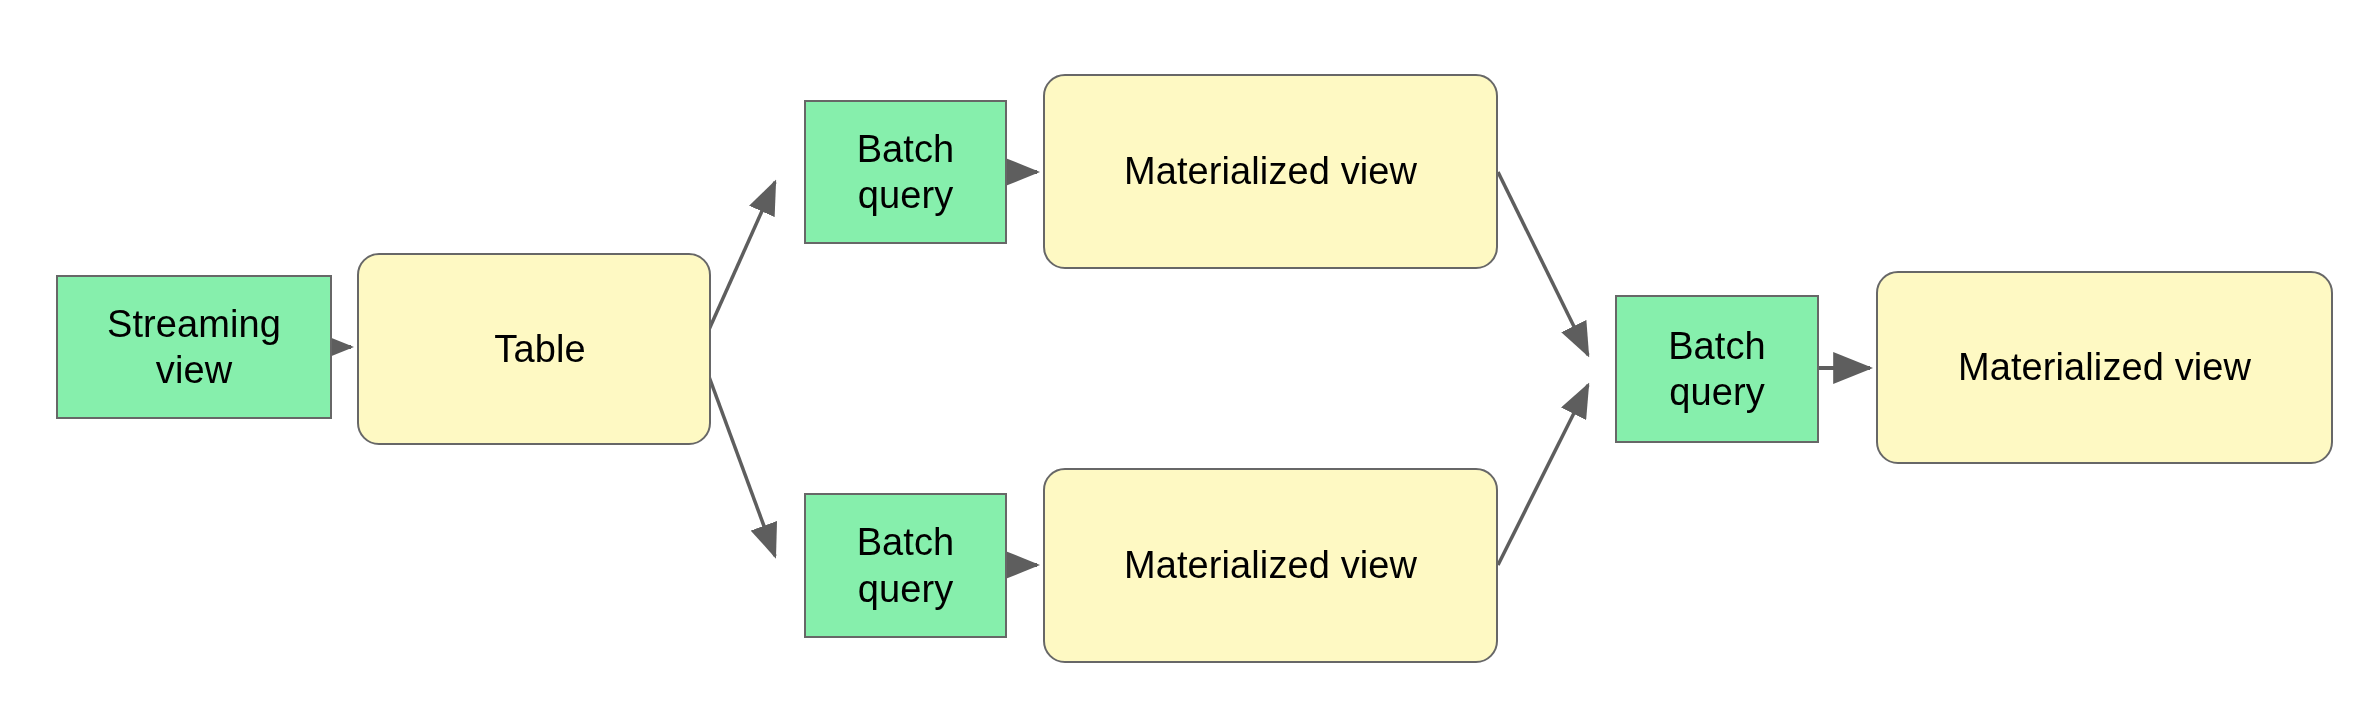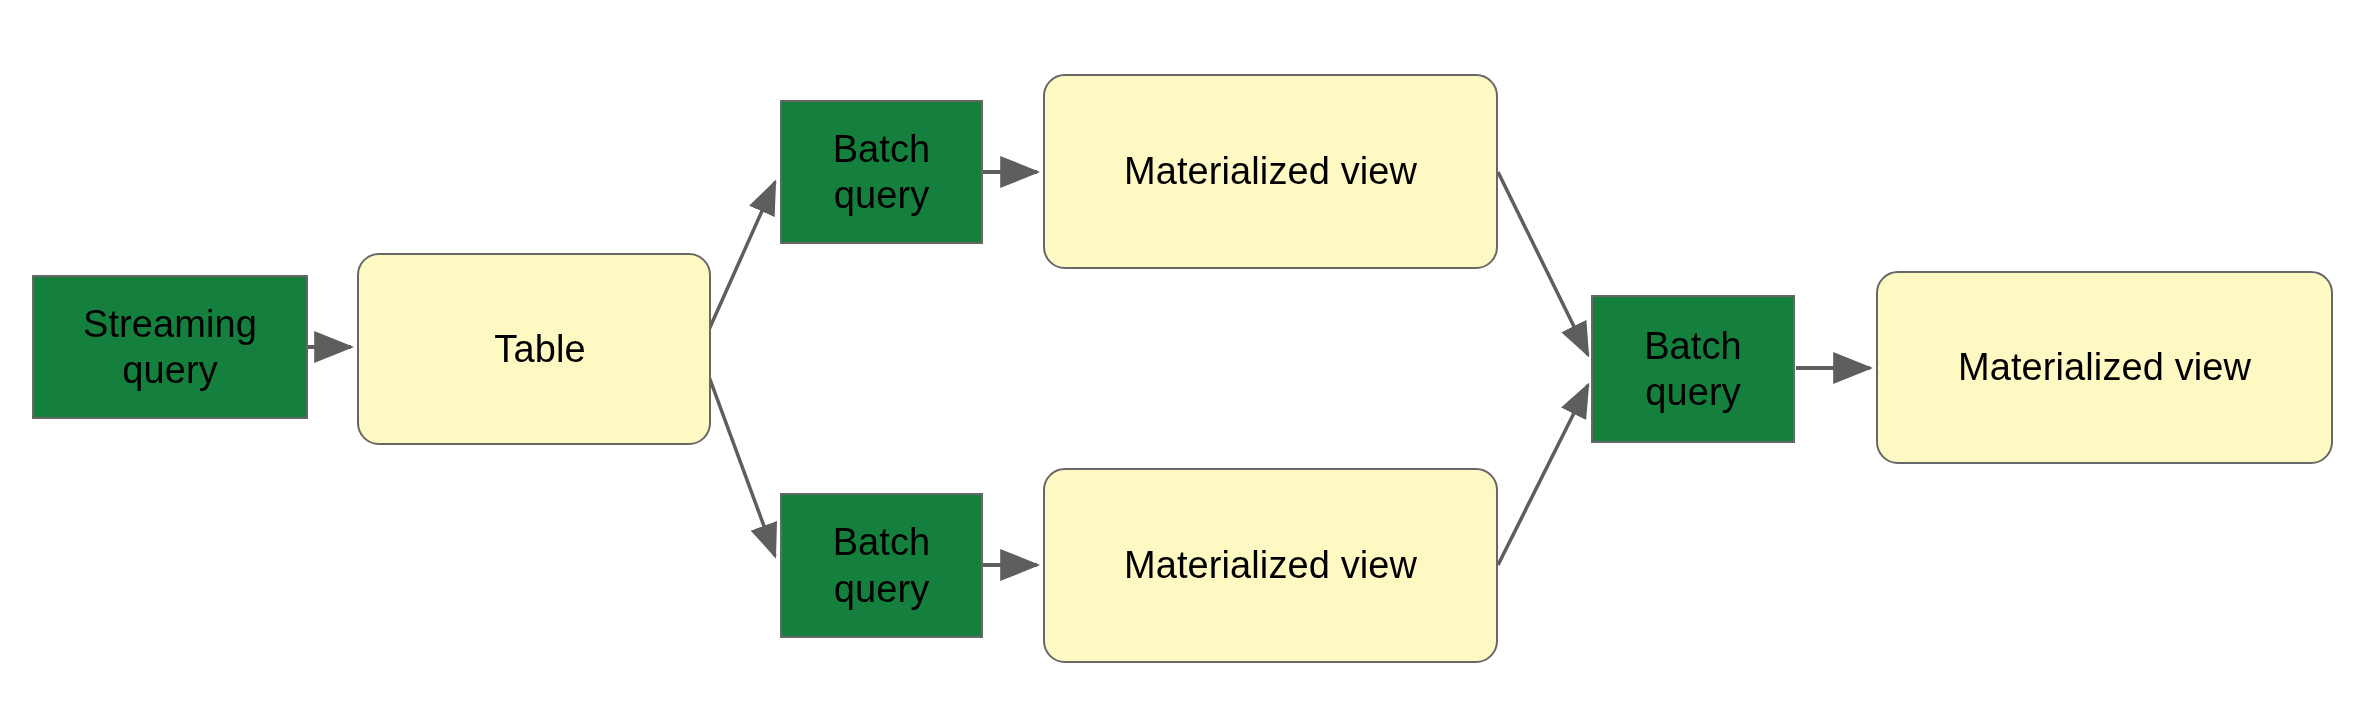--- a/index.html
+++ b/index.html
@@ -31,23 +31,24 @@
     box-sizing: border-box;
     display: flex;
     align-items: center;
     justify-content: center;
     text-align: center;
     color: #000000;
     line-height: 1.22;
     z-index: 2;
   }
   .node-process {
-    background: #15803d;
+    background: #86efac;
     border: 2px solid #676767;
     border-radius: 0;
+    margin-left: 24px;
   }
   .node-store {
     background: #fef9c3;
     border: 2px solid #676767;
     border-radius: 22px;
   }
   .node-label {
     display: block;
     font-size: 38px;
     letter-spacing: 0.1px;
@@ -104,21 +105,21 @@
       <line x1="1498" y1="565" x2="1588" y2="385" stroke="#5e5e5e" stroke-width="3.5" marker-end="url(#arrowhead)"></line>
     </g>
 
     <g>
       <line x1="1796" y1="368" x2="1870" y2="368" stroke="#5e5e5e" stroke-width="4" marker-end="url(#arrowhead)"></line>
     </g>
   </svg>
 
   <div class="node node-process" id="node-streaming-query">
     <span class="node-label">Streaming
-query</span>
+view</span>
   </div>
 
   <div class="node node-store" id="node-table">
     <span class="node-label">Table</span>
   </div>
 
   <div class="node node-process" id="node-batch-query-top">
     <span class="node-label">Batch
 query</span>
   </div>

